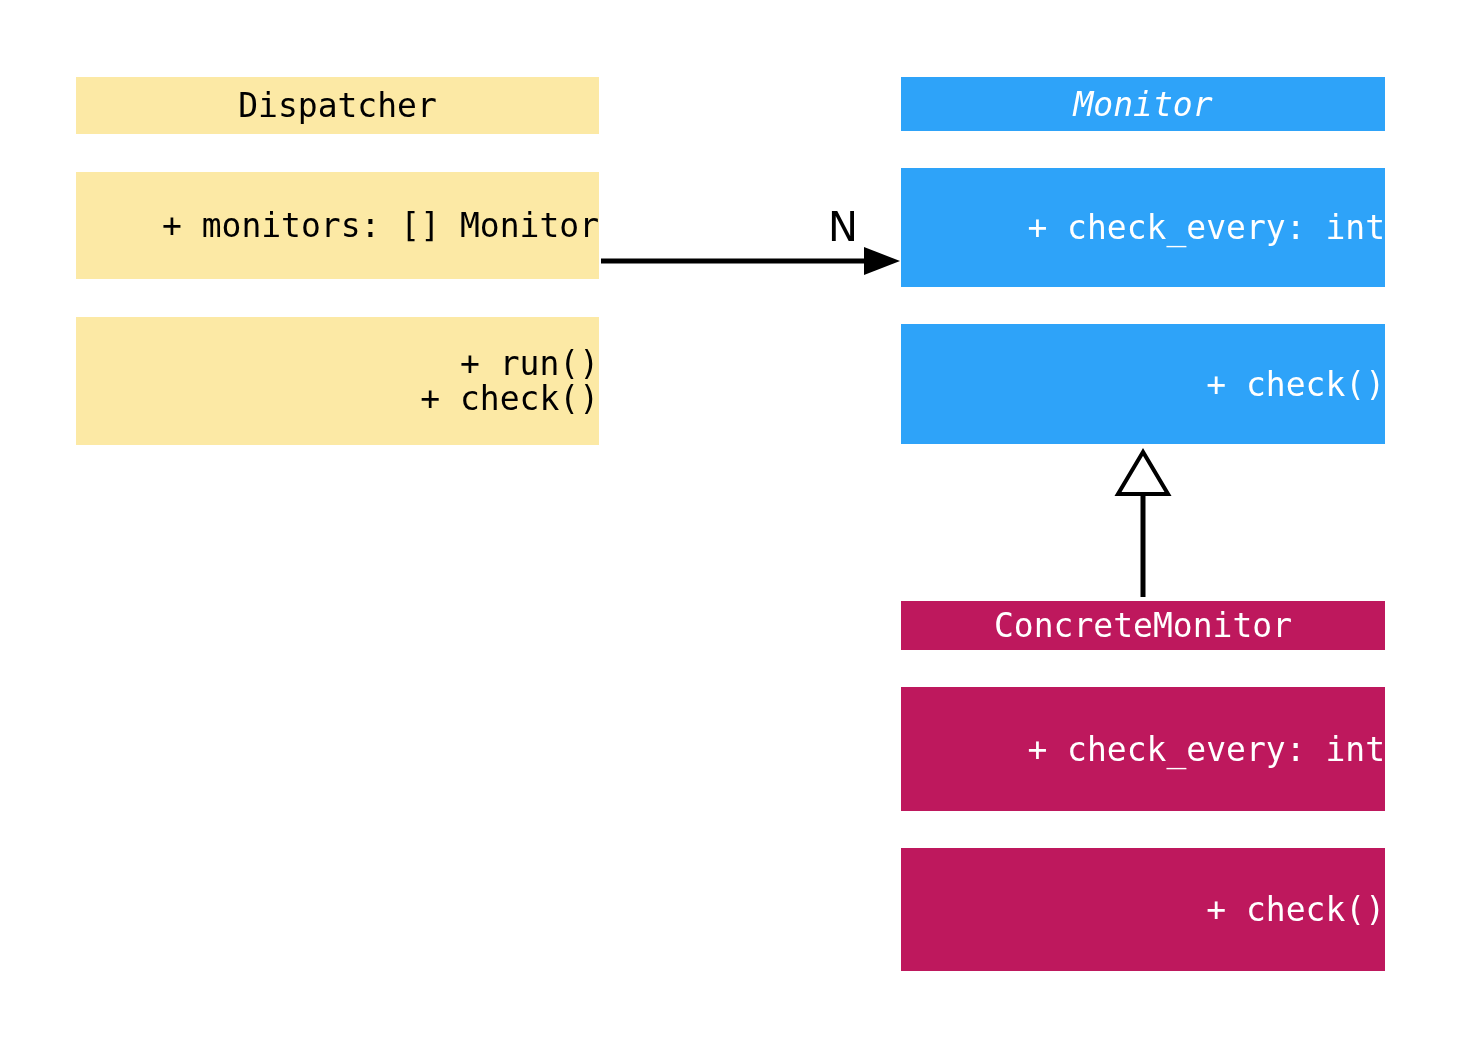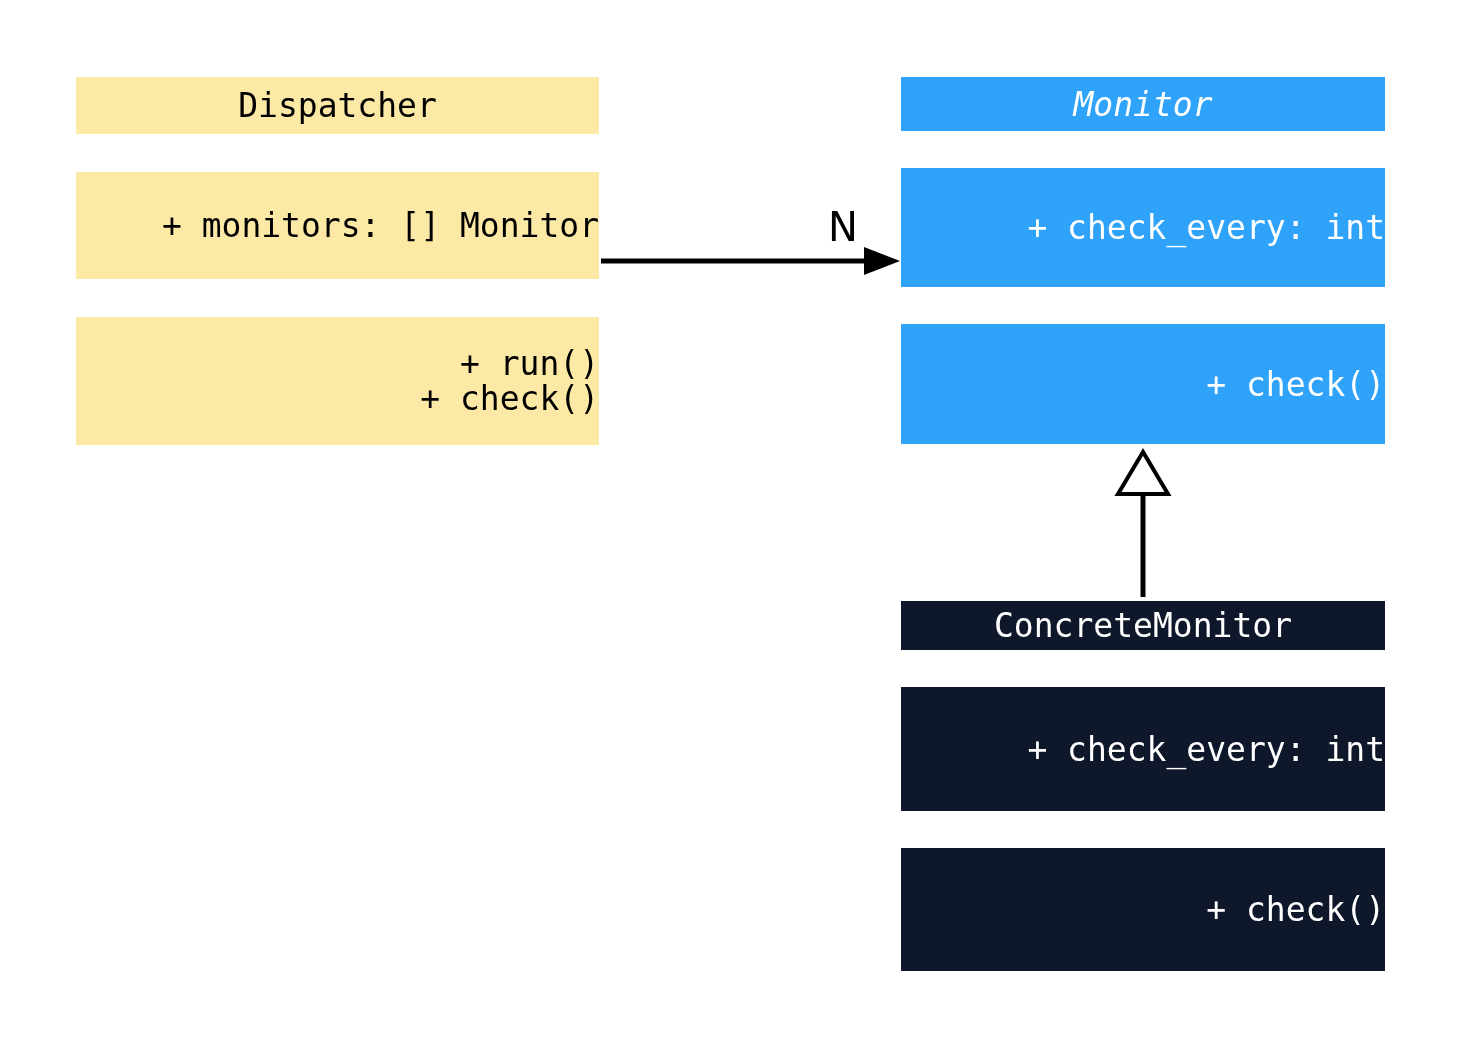--- a/index.html
+++ b/index.html
@@ -37,21 +37,21 @@
 
   
   #box-monitor { left: 901px; top: 77px; width: 484px; height: 367px; color: #ffffff; }
   #box-monitor .sec { background: #2EA3F9; }
   #box-monitor .title   { height: 68px; font-style: italic; }
   #box-monitor .attrs   { height: 149px; }
   #box-monitor .methods { height: 150px; }
 
   
   #box-concrete { left: 901px; top: 601px; width: 484px; height: 370px; color: #ffffff; }
-  #box-concrete .sec { background: #0f172a; }
+  #box-concrete .sec { background: #be185d; }
   #box-concrete .title   { height: 60px; }
   #box-concrete .attrs   { height: 151px; }
   #box-concrete .methods { height: 149px; }
 
   #relations-svg {
     position: absolute;
     left: 0; top: 0;
     width: 1463px; height: 1048px;
     pointer-events: none;
   }

